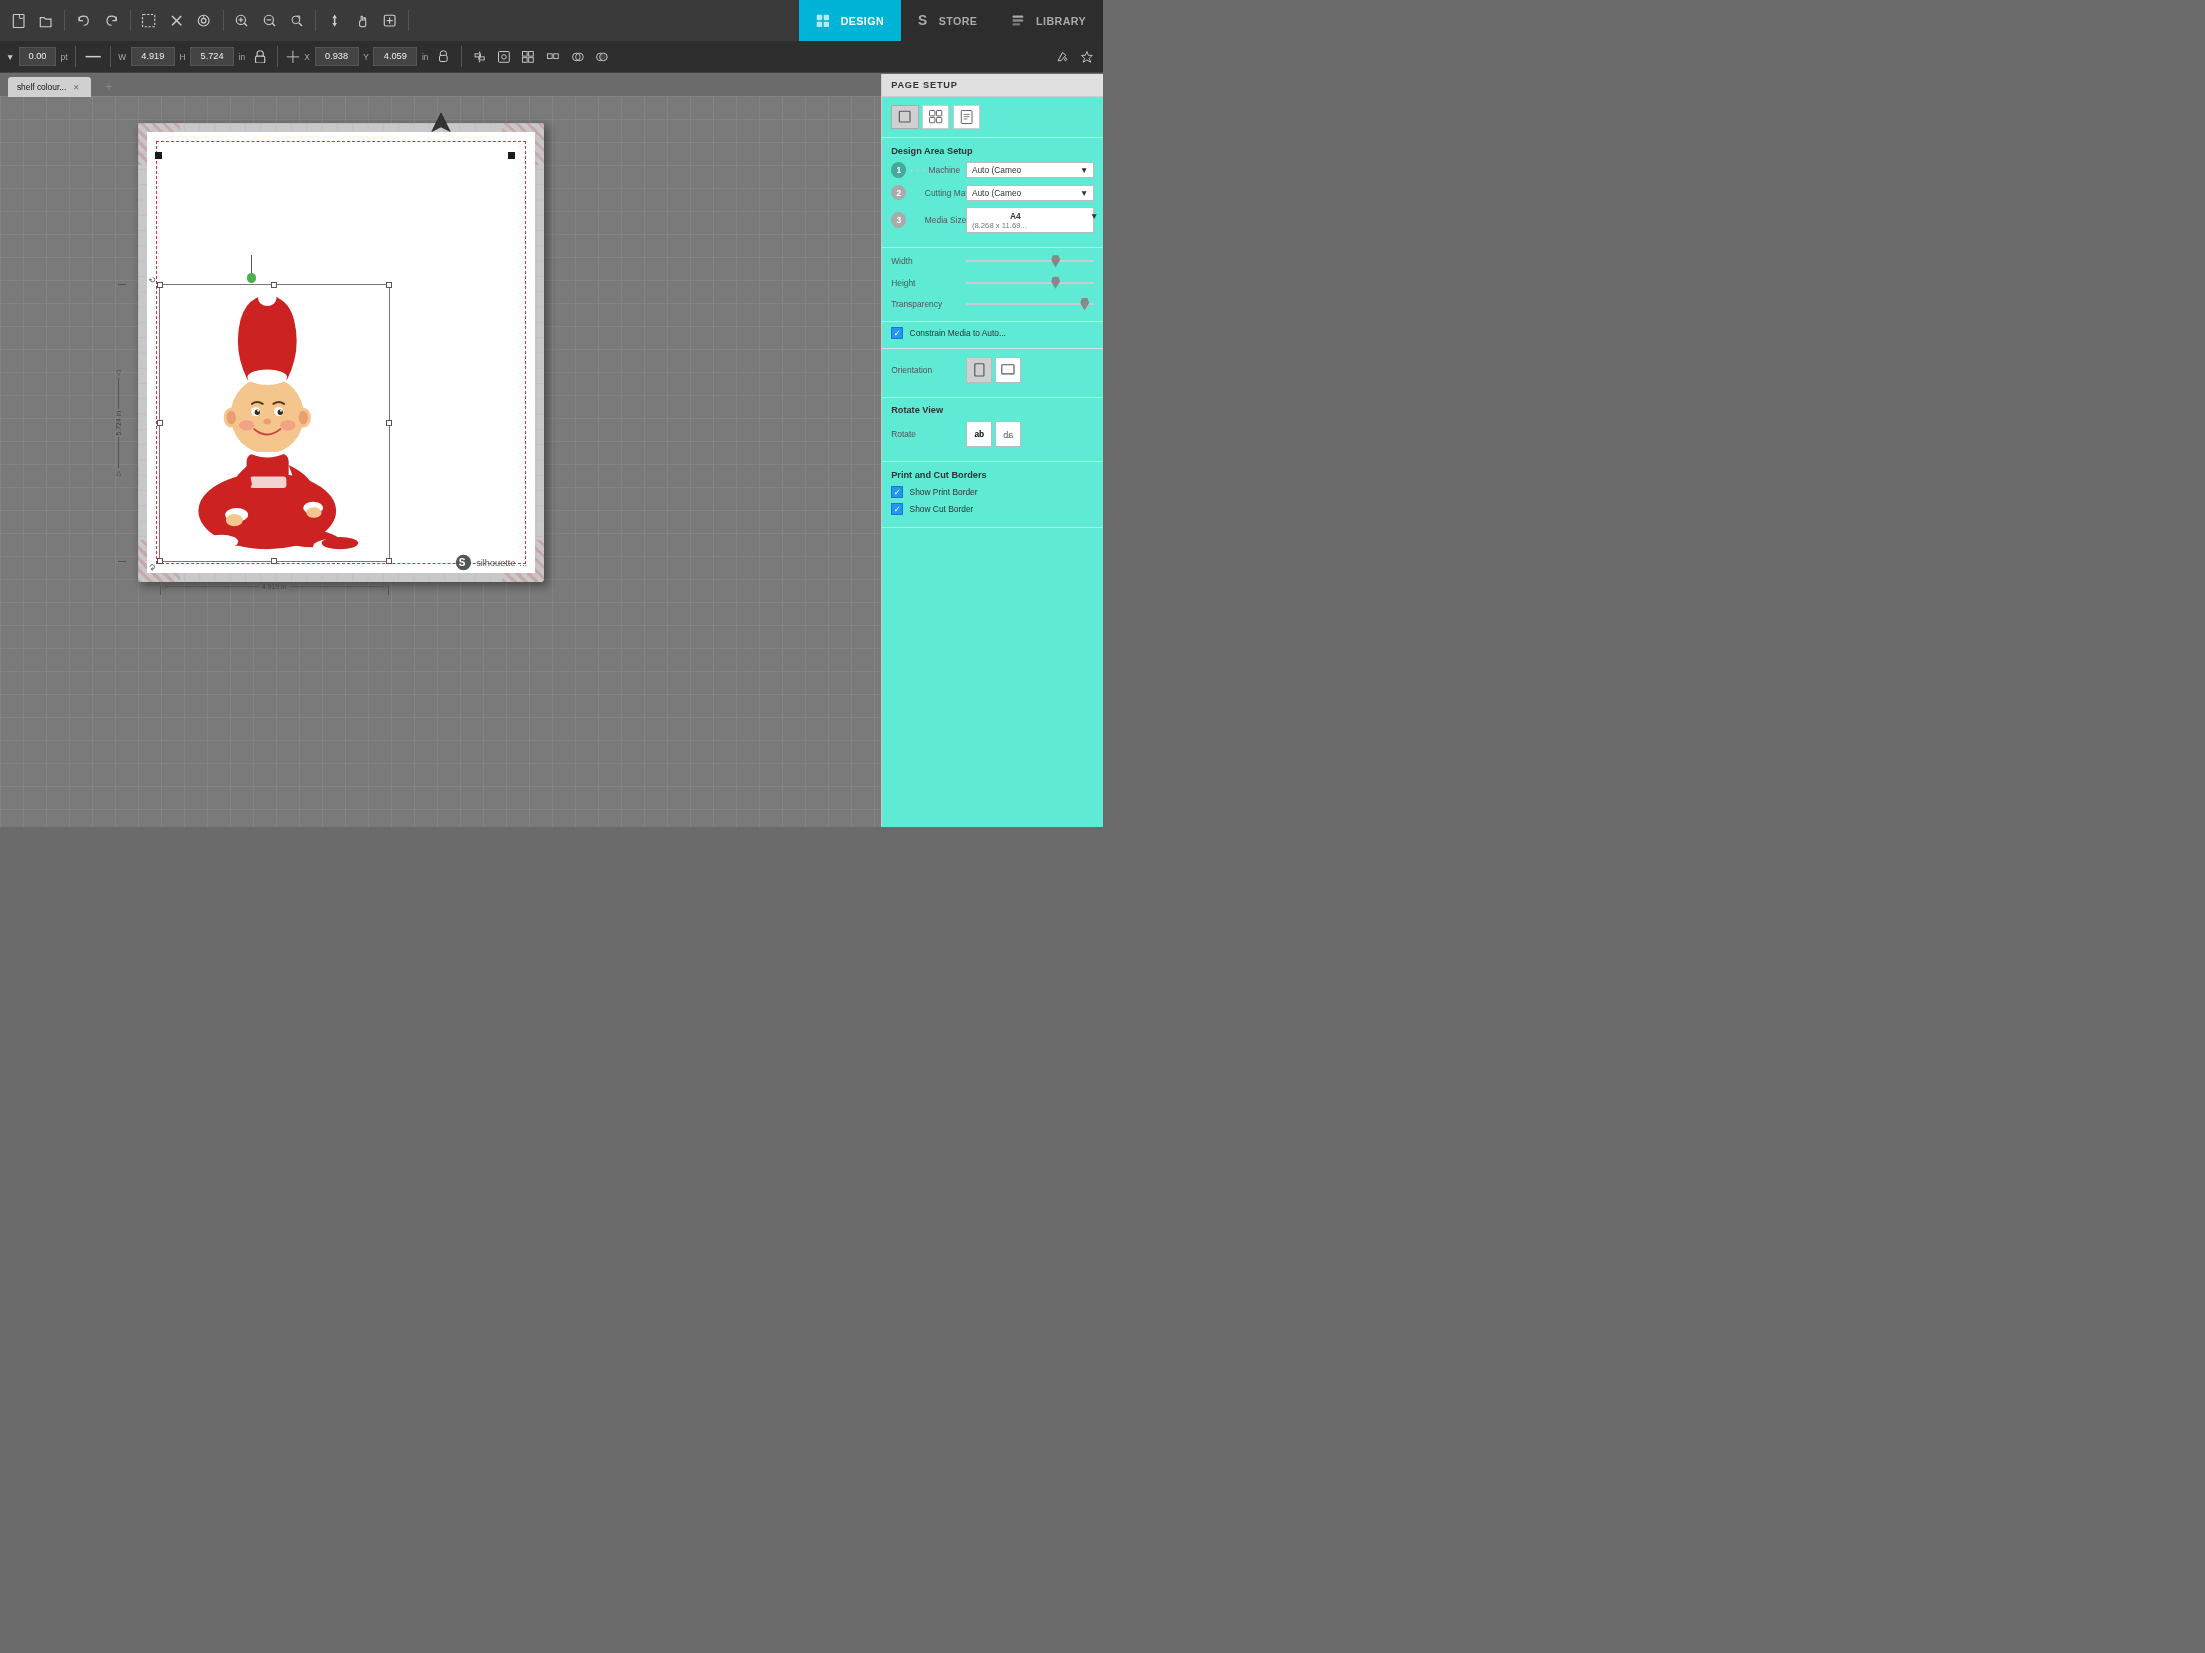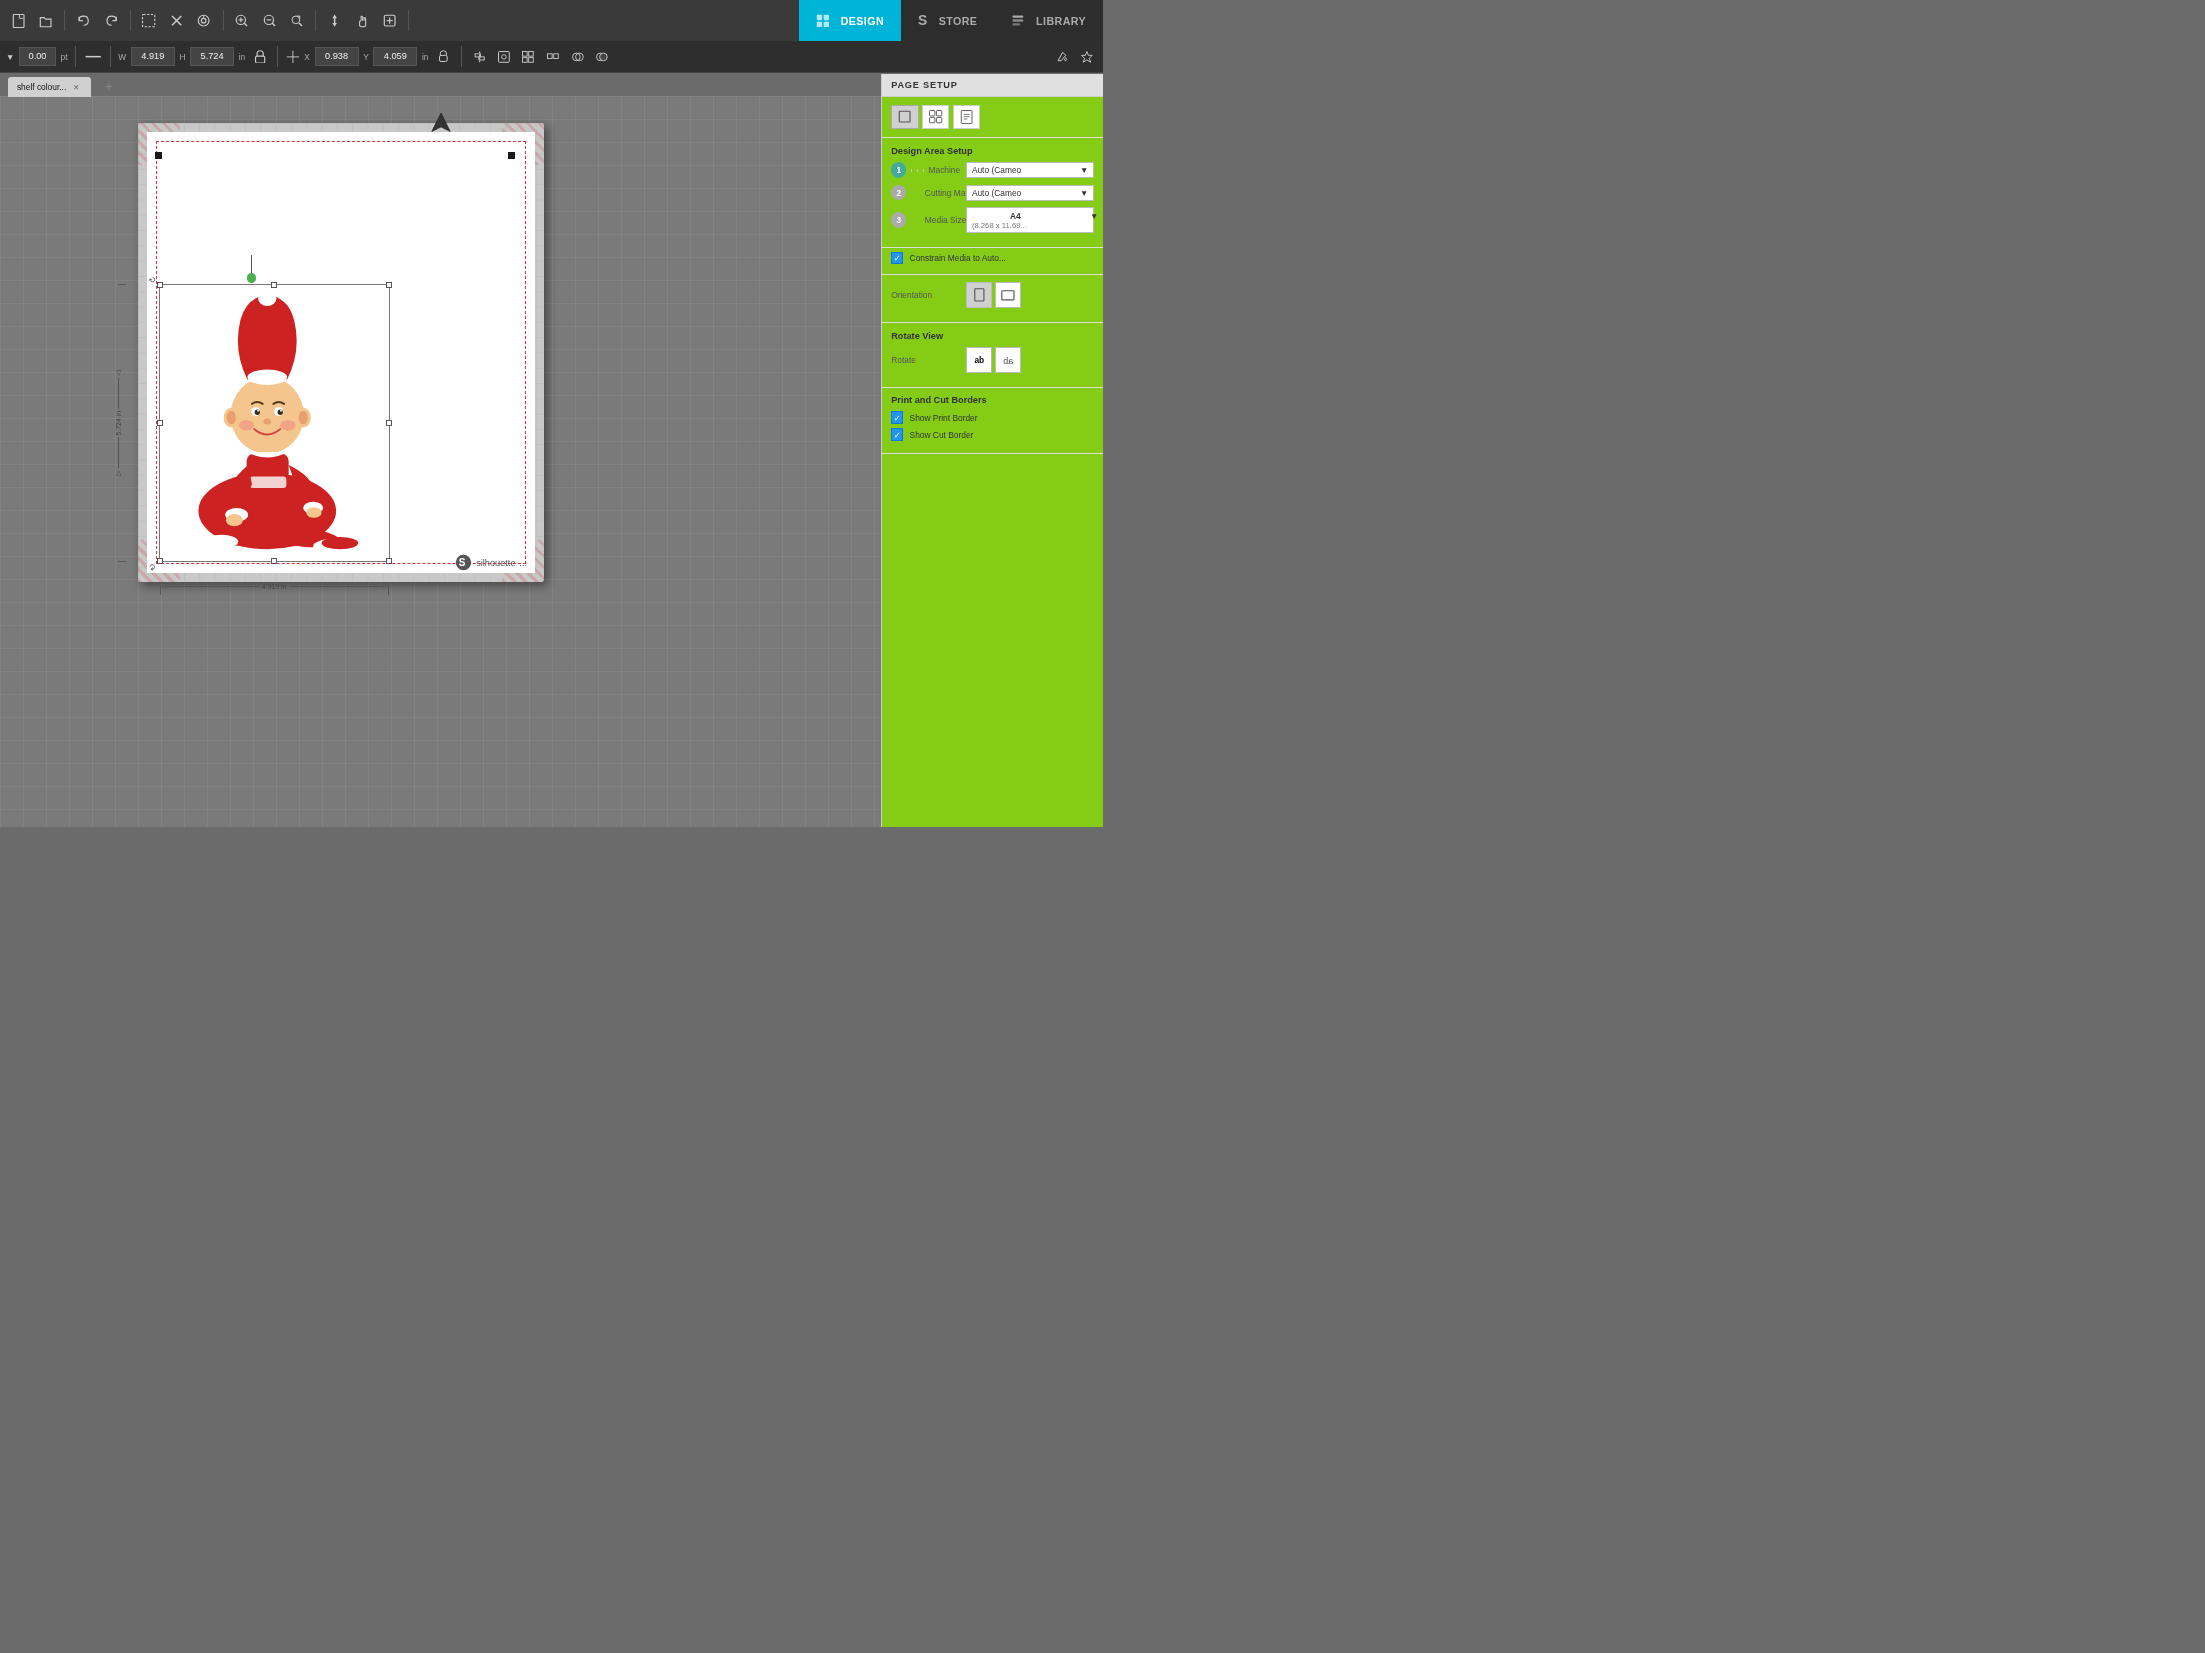--- a/index.html
+++ b/index.html
@@ -231,21 +231,21 @@
       font-size: 9.2px;
       display: flex; align-items: center; gap: 3.8px;
     }
 
     
     #right-panel {
       position: absolute;
       top: 74px; right: 0;
       width: 222px;
       bottom: 0;
-      background: #84cc16;
+      background: #5eead4;
       border-left: 0.8px solid #ccc;
       overflow-y: auto;
     }
 
     #panel-header {
       background: #e0e0e0;
       padding: 6.1px 9.2px;
       display: flex; align-items: center; justify-content: space-between;
       border-bottom: 0.8px solid #ccc;
     }
@@ -820,20 +820,48 @@
         <span class="field-label" style="width:auto;text-align:center;">Media Size</span>
       </div>
       <div class="dropdown-field" style="flex:1;flex-direction:column;align-items:flex-start;gap:0;height:auto;padding:2.3px 4.6px;">
         <span style="font-weight:600;margin-left:38px;">A4</span>
         <span style="font-size:7.7px;color:#777;">(8.268 x 11.69...</span>
         <span style="position:absolute;right:4.6px;">▼</span>
       </div>
     </div>
   </div>
 
+  <div class="panel-section" style="padding-top:6.1px;padding-bottom:3.1px;">
+    <div class="field-row">
+      <span class="field-label">Width</span>
+      <div class="slider-container">
+        <div class="slider-track">
+          <div class="slider-thumb" style="left:70%;"></div>
+        </div>
+      </div>
+    </div>
+
+    <div class="field-row">
+      <span class="field-label">Height</span>
+      <div class="slider-container">
+        <div class="slider-track">
+          <div class="slider-thumb" style="left:70%;"></div>
+        </div>
+      </div>
+    </div>
+
+    <div class="field-row">
+      <span class="field-label">Transparency</span>
+      <div class="slider-container">
+        <div class="slider-track">
+          <div class="slider-thumb" style="right:0;left:auto;"></div>
+        </div>
+      </div>
+    </div>
+  </div>
 
   <div class="panel-section" style="padding-top:4.6px;padding-bottom:4.6px;">
     <div class="checkbox-row">
       <div class="checkbox-box checked">✓</div>
       <span class="checkbox-label">Constrain Media to Auto...</span>
     </div>
   </div>
 
   <div class="panel-section">
     <div class="field-row">

